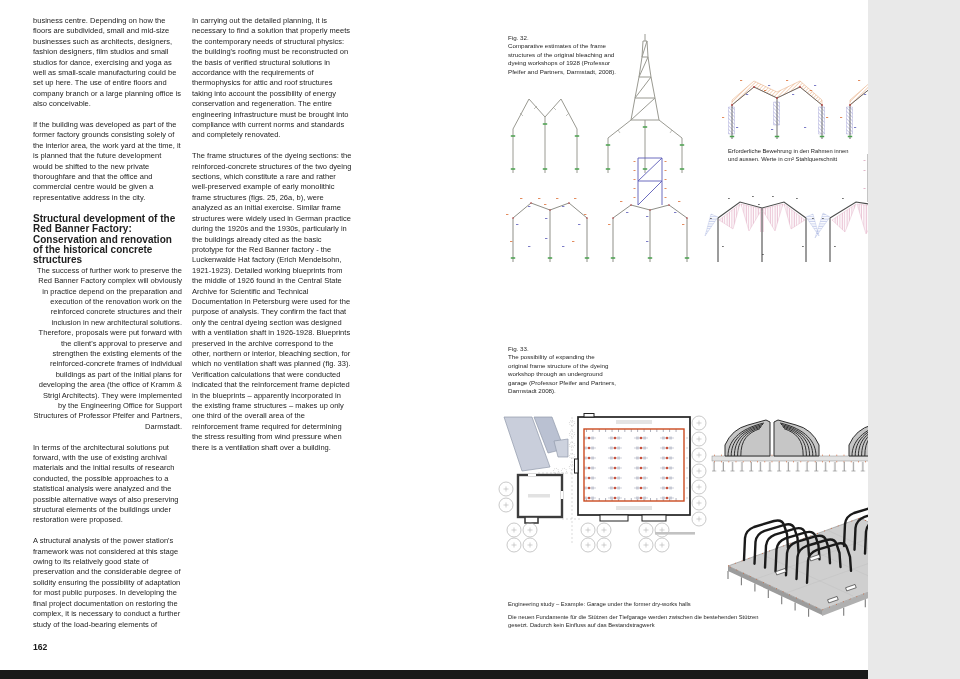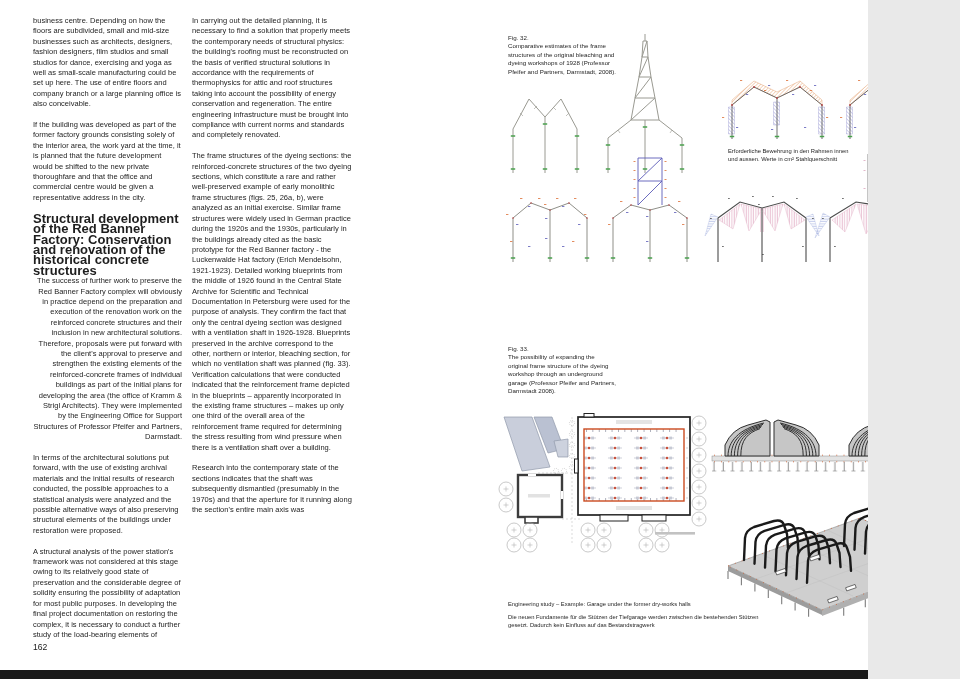--- a/index.html
+++ b/index.html
@@ -1,25 +1,25 @@
 <!DOCTYPE html>
 <html><head>
 <meta charset="utf-8">
 <style>
   html,body{margin:0;padding:0;background:#e9e9e9;}
   .spread{position:relative;width:868px;height:679px;background:#ffffff;overflow:hidden;
           font-family:"Liberation Sans","DejaVu Sans",sans-serif;color:#1e1e1e;}
   .col{position:absolute;font-size:7.5px;line-height:10.4px;letter-spacing:0.02px;}
   .col p{margin:0 0 10.4px 0;}
   .col p.cont{margin-bottom:10.4px;text-align:right;}
-  .col h3{font-size:13px;line-height:10.4px;margin:0;font-weight:bold;}
+  .col h3{font-size:10px;line-height:10.4px;margin:0;font-weight:bold;}
   .cap{position:absolute;font-size:6.2px;line-height:8.4px;color:#262626;}
   .cap .figlbl{display:block;}
   .smallcap{position:absolute;font-size:5.8px;line-height:7.6px;color:#262626;}
-  .pgnum{position:absolute;font-size:8.6px;font-weight:normal;color:#1a1a1a;}
+  .pgnum{position:absolute;font-size:8.6px;font-weight:bold;color:#1a1a1a;}
   .fig{position:absolute;}
   .fig svg{display:block;width:100%;height:100%;}
   .bottombar{position:absolute;left:0;right:0;bottom:0;height:9px;background:#191919;}
 </style>
 </head>
 <body>
 
 <div class="spread">
 
   <svg width="0" height="0" style="position:absolute" aria-hidden="true">
@@ -64,21 +64,20 @@
       <p>business centre. Depending on how the floors are subdivided, small and mid-size businesses such as architects, designers, fashion designers, film studios and small studios for dance, exercising and yoga as well as small-scale manufacturing could be set up here. The use of entire floors and company branch or a large planning office is also conceivable.</p>
       <p>If the building was developed as part of the former factory grounds consisting solely of the interior area, the work yard at the time, it is planned that the future development would be shifted to the new private thoroughfare and that the office and commercial centre would be given a representative address in the city.</p>
       <h3>Structural development of the Red Banner Factory: Conservation and renovation of the historical concrete structures</h3>
       <p class="cont">The success of further work to preserve the Red Banner Factory complex will obviously in practice depend on the preparation and execution of the renovation work on the reinforced concrete structures and their inclusion in new architectural solutions. Therefore, proposals were put forward with the client's approval to preserve and strengthen the existing elements of the reinforced-concrete frames of individual buildings as part of the initial plans for developing the area (the office of Kramm &amp; Strigl Architects). They were implemented by the Engineering Office for Support Structures of Professor Pfeifer and Partners, Darmstadt.</p>
       <p>In terms of the architectural solutions put forward, with the use of existing archival materials and the initial results of research conducted, the possible approaches to a statistical analysis were analyzed and the possible alternative ways of also preserving structural elements of the buildings under restoration were proposed.</p>
       <p>A structural analysis of the power station's framework was not considered at this stage owing to its relatively good state of preservation and the considerable degree of solidity ensuring the possibility of adaptation for most public purposes. In developing the final project documentation on restoring the complex, it is necessary to conduct a further study of the load-bearing elements of</p>
     </div>
     <div class="col" style="left:192px;top:16px;width:160px;">
       <p>In carrying out the detailed planning, it is necessary to find a solution that properly meets the contemporary needs of structural physics: the building's roofing must be reconstructed on the basis of verified structural solutions in accordance with the requirements of thermophysics for attic and roof structures taking into account the possibility of energy conservation and regeneration. The entire engineering infrastructure must be brought into compliance with current norms and standards and completely renovated.</p>
       <p>The frame structures of the dyeing sections: the reinforced-concrete structures of the two dyeing sections, which constitute a rare and rather well-preserved example of early monolithic frame structures (figs. 25, 26a, b), were analyzed as an initial exercise. Similar frame structures were widely used in German practice during the 1920s and the 1930s, particularly in the buildings already cited as the basic prototype for the Red Banner factory - the Luckenwalde Hat factory (Erich Mendelsohn, 1921-1923). Detailed working blueprints from the middle of 1926 found in the Central State Archive for Scientific and Technical Documentation in Petersburg were used for the purpose of analysis. They confirm the fact that only the central dyeing section was designed with a ventilation shaft in 1926-1928. Blueprints preserved in the archive correspond to the other, northern or interior, bleaching section, for which no ventilation shaft was planned (fig. 33). Verification calculations that were conducted indicated that the reinforcement frame depicted in the blueprints – apparently incorporated in the existing frame structures – makes up only one third of the overall area of the reinforcement frame required for determining the stress resulting from wind pressure when there is a ventilation shaft over a building.</p>
-      <p>Research into the contemporary state of the sections indicates that the shaft was subsequently dismantled (presumably in the 1970s) and that the aperture for it running along the section's entire main axis was</p>
     </div>
     <div class="pgnum" style="left:33px;top:642px;">162</div>
   </div>
 
   <div>
 
     <div class="cap" style="left:508px;top:34px;width:110px;">
       <span class="figlbl">Fig. 32.</span>
       <span>Comparative estimates of the frame structures of the original bleaching and dyeing workshops of 1928 (Professor Pfeifer and Partners, Darmstadt, 2008).</span>
     </div>

